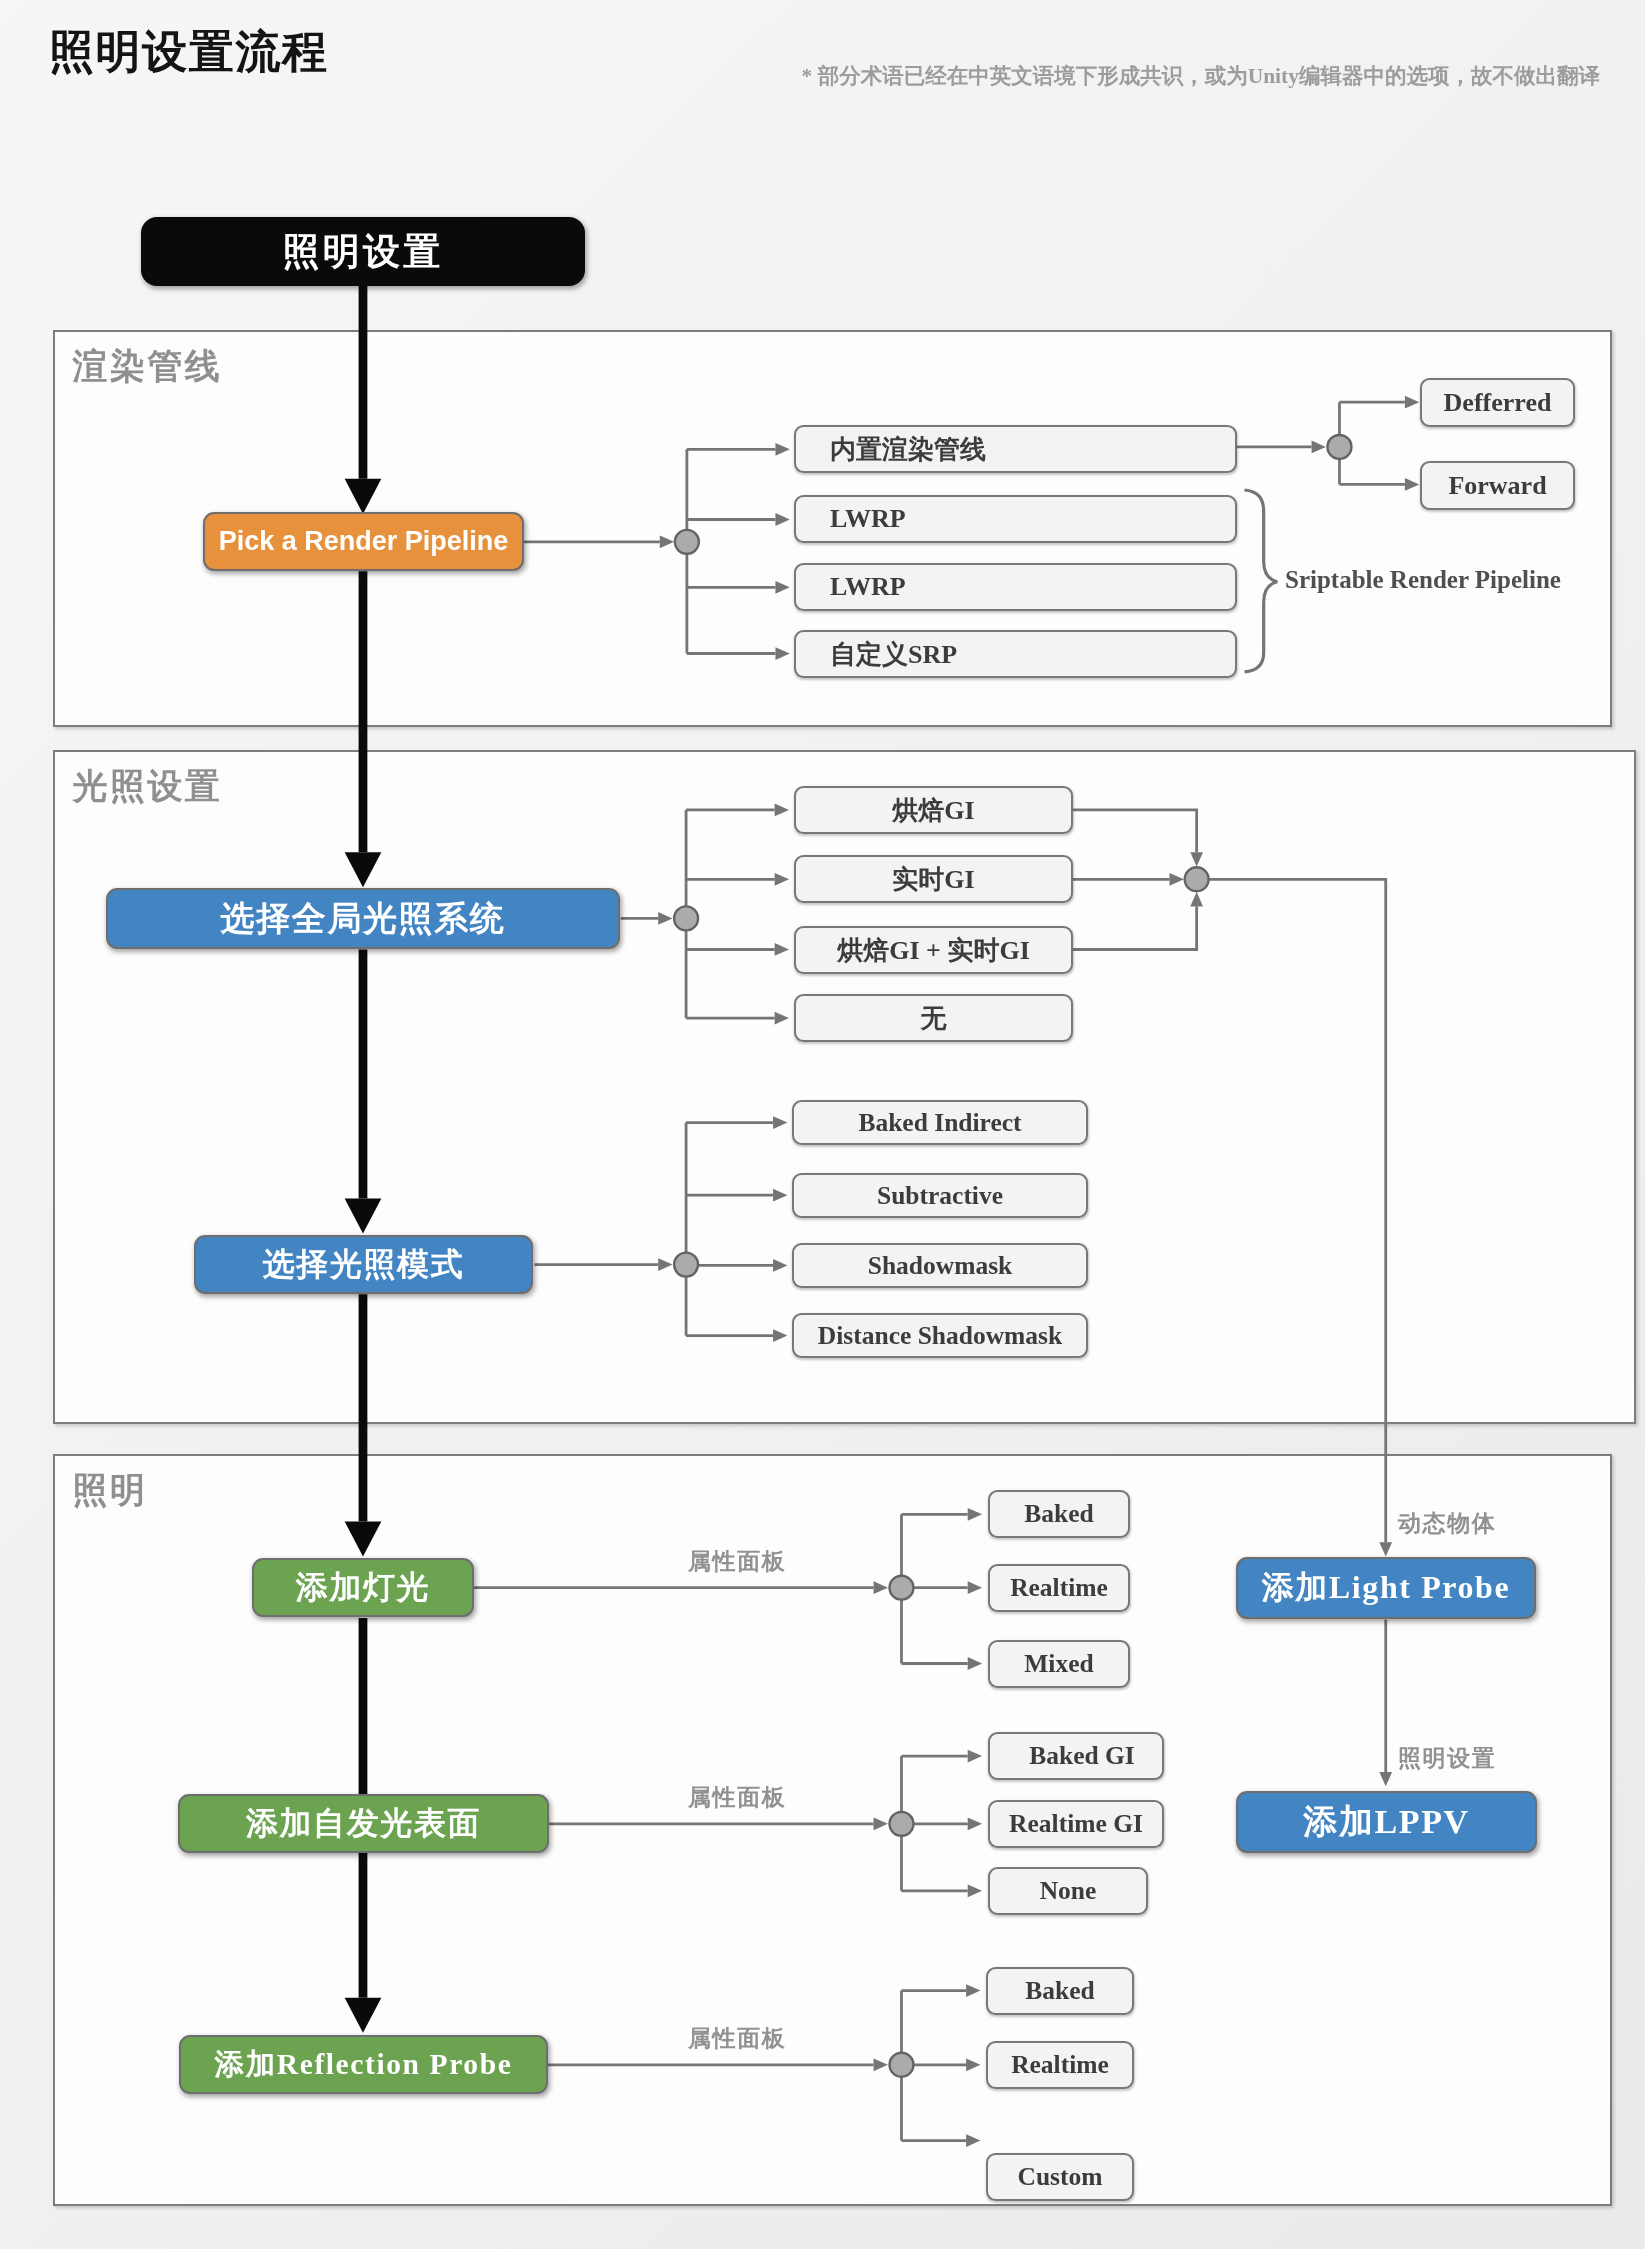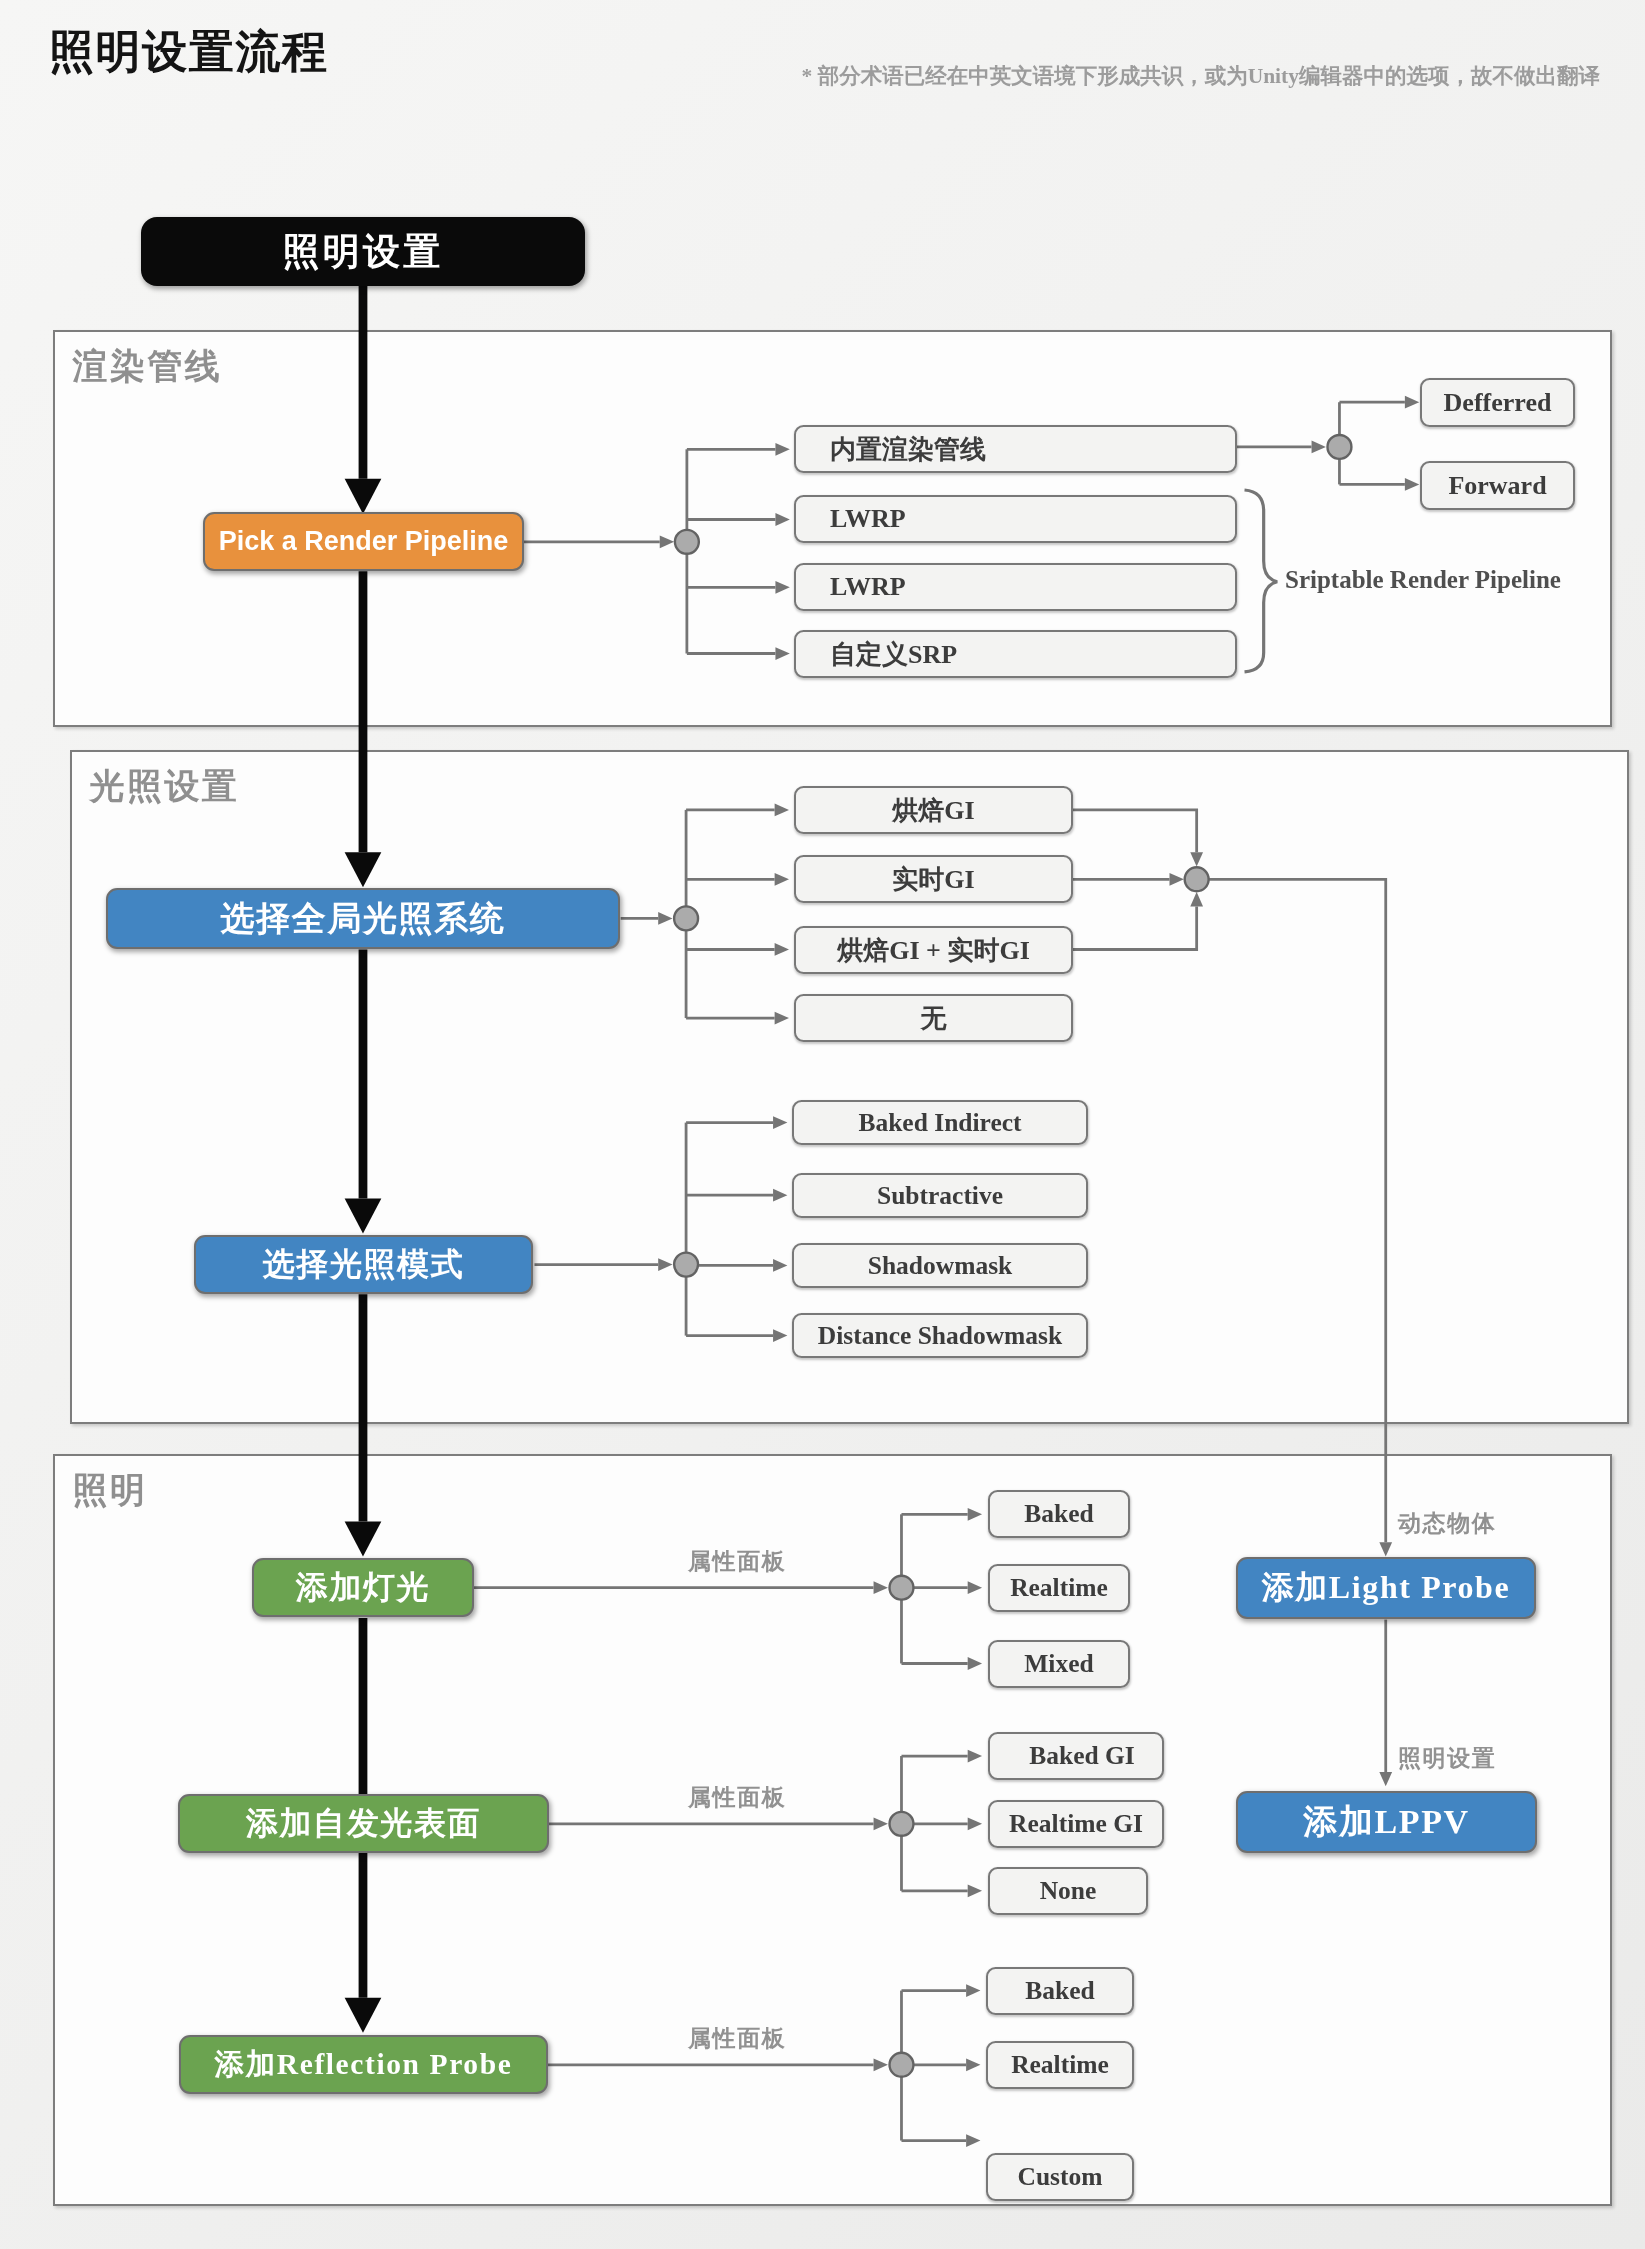--- a/index.html
+++ b/index.html
@@ -40,21 +40,21 @@
 <body>
 
 <div id="canvas">
 
   <div class="abs" id="page-title" style="left:49px;top:22.3px;">照明设置流程</div>
   <div class="abs" id="page-note" style="right:45px;top:61px;">* 部分术语已经在中英文语境下形成共识，或为Unity编辑器中的选项，故不做出翻译</div>
 
   <div class="section" style="left:53px;top:330px;width:1555px;height:393px;">
     <div class="section-label">渲染管线</div>
   </div>
-  <div class="section" style="left:70px;top:750px;width:1555px;height:670px;">
+  <div class="section" style="left:53px;top:750px;width:1555px;height:670px;padding-left:24px;">
     <div class="section-label">光照设置</div>
   </div>
   <div class="section" style="left:53px;top:1454px;width:1555px;height:748px;">
     <div class="section-label">照明</div>
   </div>
 
   <svg class="layer" width="1645" height="2250" viewBox="0 0 2062 2820">
 
     <g stroke="#0a0a0a" stroke-width="11" fill="#0a0a0a">
       <line x1="455" y1="356" x2="455" y2="600"></line>

